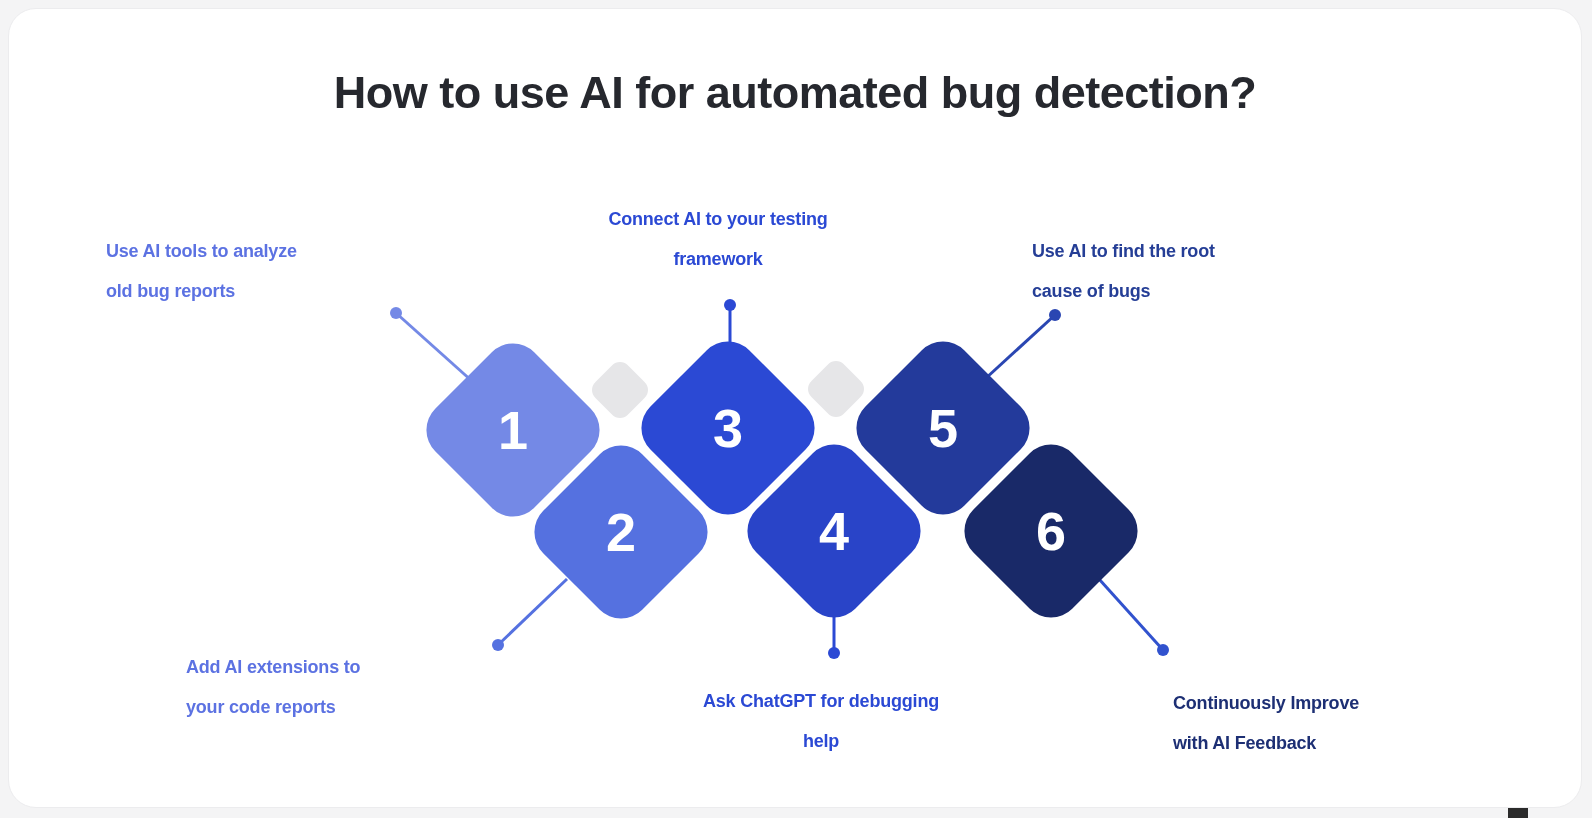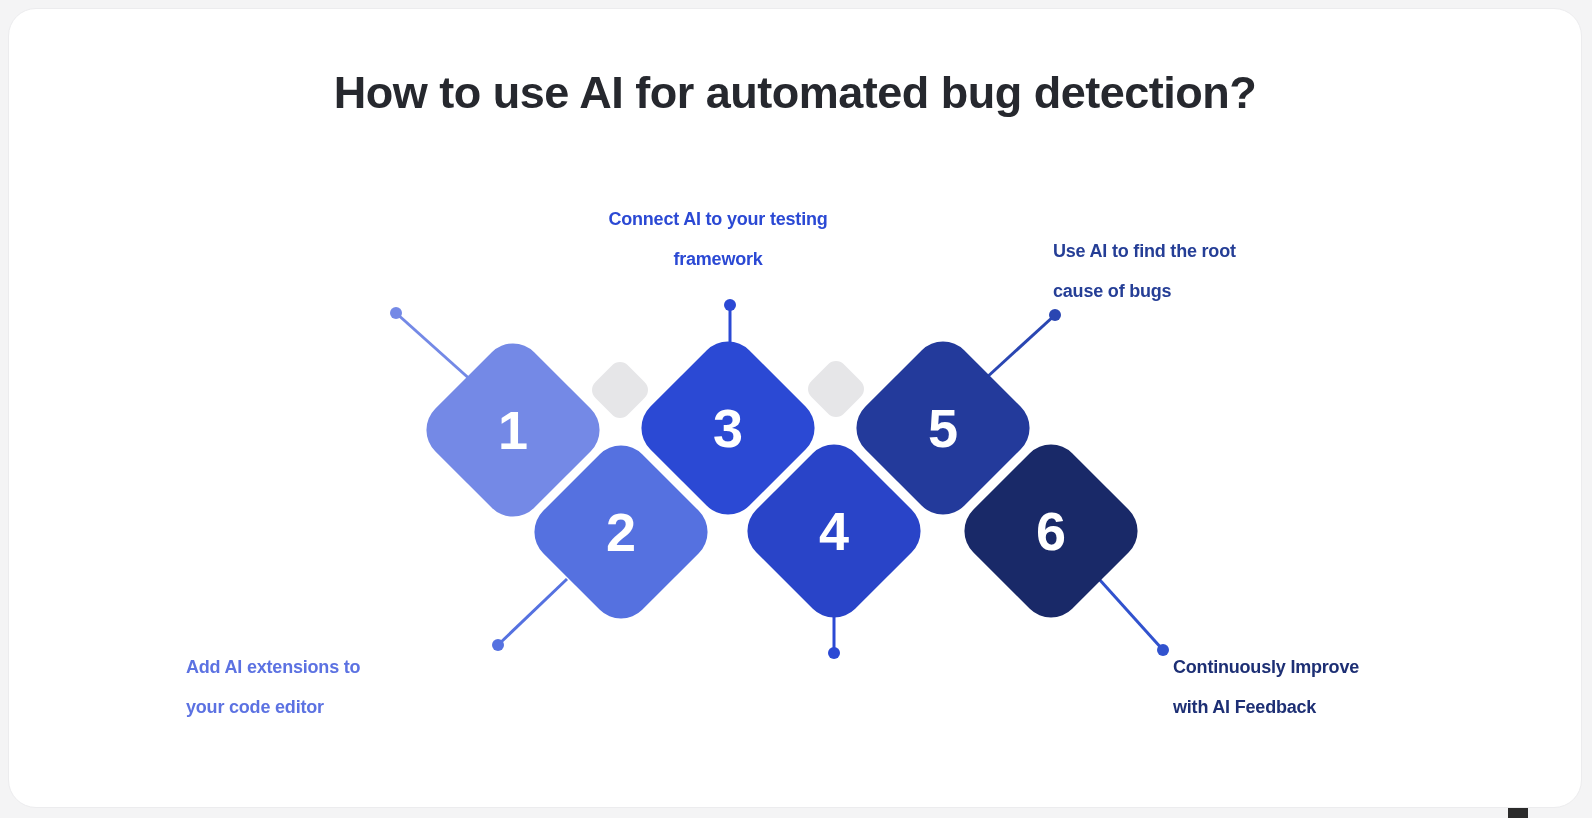--- a/index.html
+++ b/index.html
@@ -82,21 +82,21 @@
   }
   .step-label.centered {
     width: 400px;
     text-align: center;
   }
   
   .label-1 { left: 97px;  top: 222px; }
   .label-2 { left: 177px; top: 638px; }
   .label-3 { left: 509px; top: 190px; }
   .label-4 { left: 612px; top: 672px; }
-  .label-5 { left: 1044px; top: 222px; }
+  .label-5 { left: 1023px; top: 222px; }
   .label-6 { left: 1164px; top: 638px; }
 
   .d1 { left: 434px; top: 351px; }
   .d2 { left: 542px; top: 453px; }
   .d3 { left: 649px; top: 349px; }
   .d4 { left: 755px; top: 452px; }
   .d5 { left: 864px; top: 349px; }
   .d6 { left: 972px; top: 452px; }
 
   .gd1 { left: 588px; top: 358px; }
@@ -148,22 +148,26 @@
     <div class="diamond d4" style="background: rgb(41, 68, 200);">
       <span class="num">4</span>
     </div>
     <div class="diamond d5" style="background: rgb(35, 58, 155);">
       <span class="num">5</span>
     </div>
     <div class="diamond d6" style="background: rgb(25, 41, 104);">
       <span class="num">6</span>
     </div>
 
+    <div class="step-label label-1" style="color: rgb(92, 114, 226);">Use AI tools to analyze
+old bug reports</div>
     <div class="step-label label-2" style="color: rgb(92, 114, 226);">Add AI extensions to
-your code editor</div>
+your code reports</div>
     <div class="step-label label-3 centered" style="color: rgb(43, 73, 212);">Connect AI to your testing
 framework</div>
+    <div class="step-label label-4 centered" style="color: rgb(43, 73, 212);">Ask ChatGPT for debugging
+help</div>
     <div class="step-label label-5" style="color: rgb(37, 62, 150);">Use AI to find the root
 cause of bugs</div>
-    <div class="step-label label-6" style="color: rgb(29, 47, 116);">Continuously Improve
+    <div class="step-label label-6" style="color: rgb(29, 47, 116); margin-top: 36px;">Continuously Improve
 with AI Feedback</div>
   </div>
 </div>
 
 </body></html>

